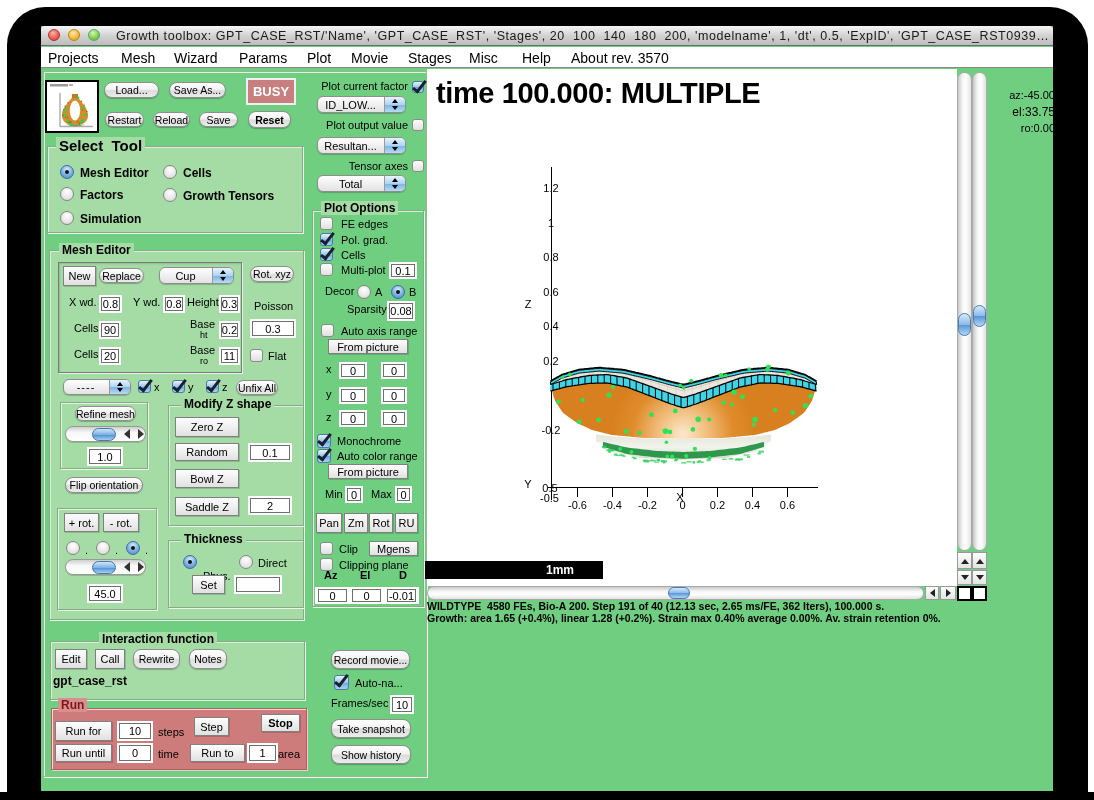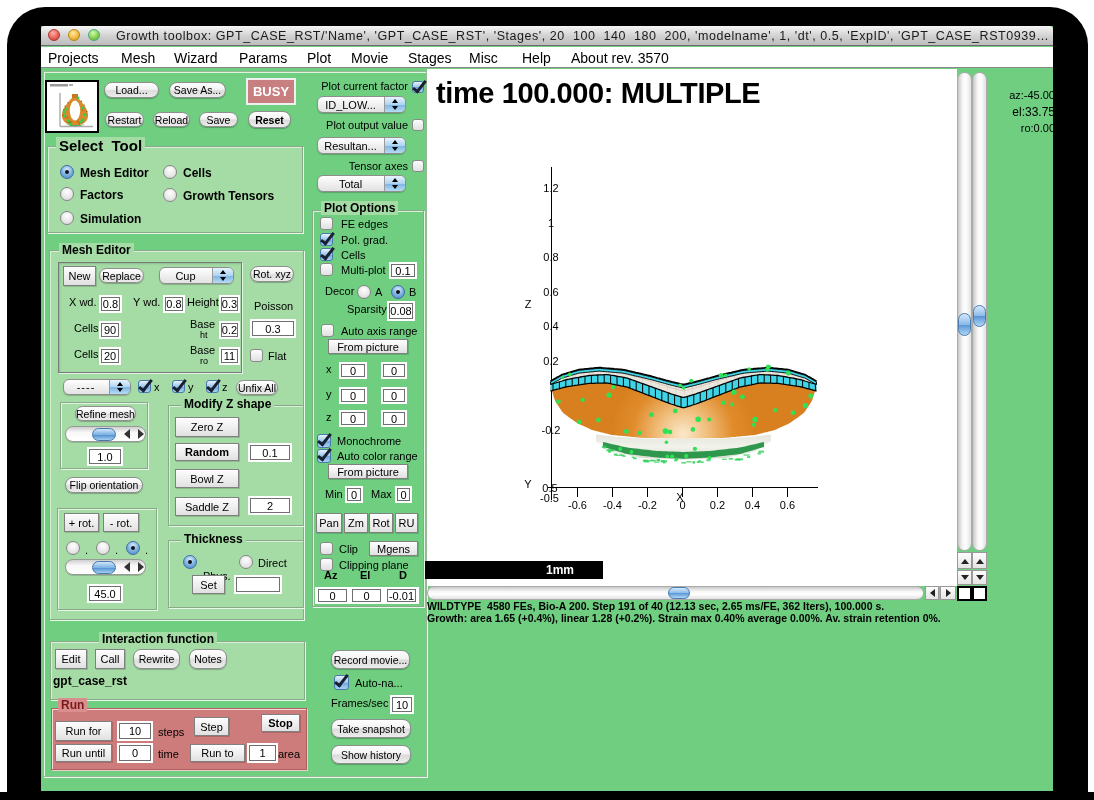--- a/index.html
+++ b/index.html
@@ -247,21 +247,21 @@
       <div class="slider" style="left:24px;top:490px;width:81px;">
         <div class="sthumb" style="left:26px;"></div>
         <div class="sarr" style="left:58px;border-right:6px solid #333;border-left:none;"></div>
         <div class="sarr" style="left:72px;border-left:6px solid #333;border-right:none;"></div>
       </div>
       <div class="edit" style="left:48px;top:517px;width:32px;height:15px;">45.0</div>
 
       <div class="frame" style="left:127px;top:336px;width:136px;height:121px;background:transparent;"></div>
       <div class="ftitle" style="left:140px;top:328px;">Modify Z shape</div>
       <div class="sq" style="left:134px;top:348px;width:64px;height:20px;">Zero Z</div>
-      <div class="sq" style="left:134px;top:374px;width:64px;height:18px;font-weight:bold;">Random</div>
+      <div class="sq" style="left:134px;top:374px;width:64px;height:18px;">Random</div>
       <div class="edit" style="left:209px;top:376px;width:40px;height:15px;">0.1</div>
       <div class="sq" style="left:134px;top:400px;width:64px;height:19px;">Bowl Z</div>
       <div class="sq" style="left:134px;top:428px;width:64px;height:19px;">Saddle Z</div>
       <div class="edit" style="left:209px;top:429px;width:40px;height:15px;">2</div>
 
       <div class="frame" style="left:127px;top:471px;width:136px;height:68px;background:transparent;"></div>
       <div class="ftitle" style="left:140px;top:463px;">Thickness</div>
       <div class="rdc" style="left:142px;top:486px;"></div>
         <div class="rlbl" style="left:162px;top:488px;margin-top:13px;">Phys.</div>
       <div class="rd" style="left:198px;top:486px;"></div>

